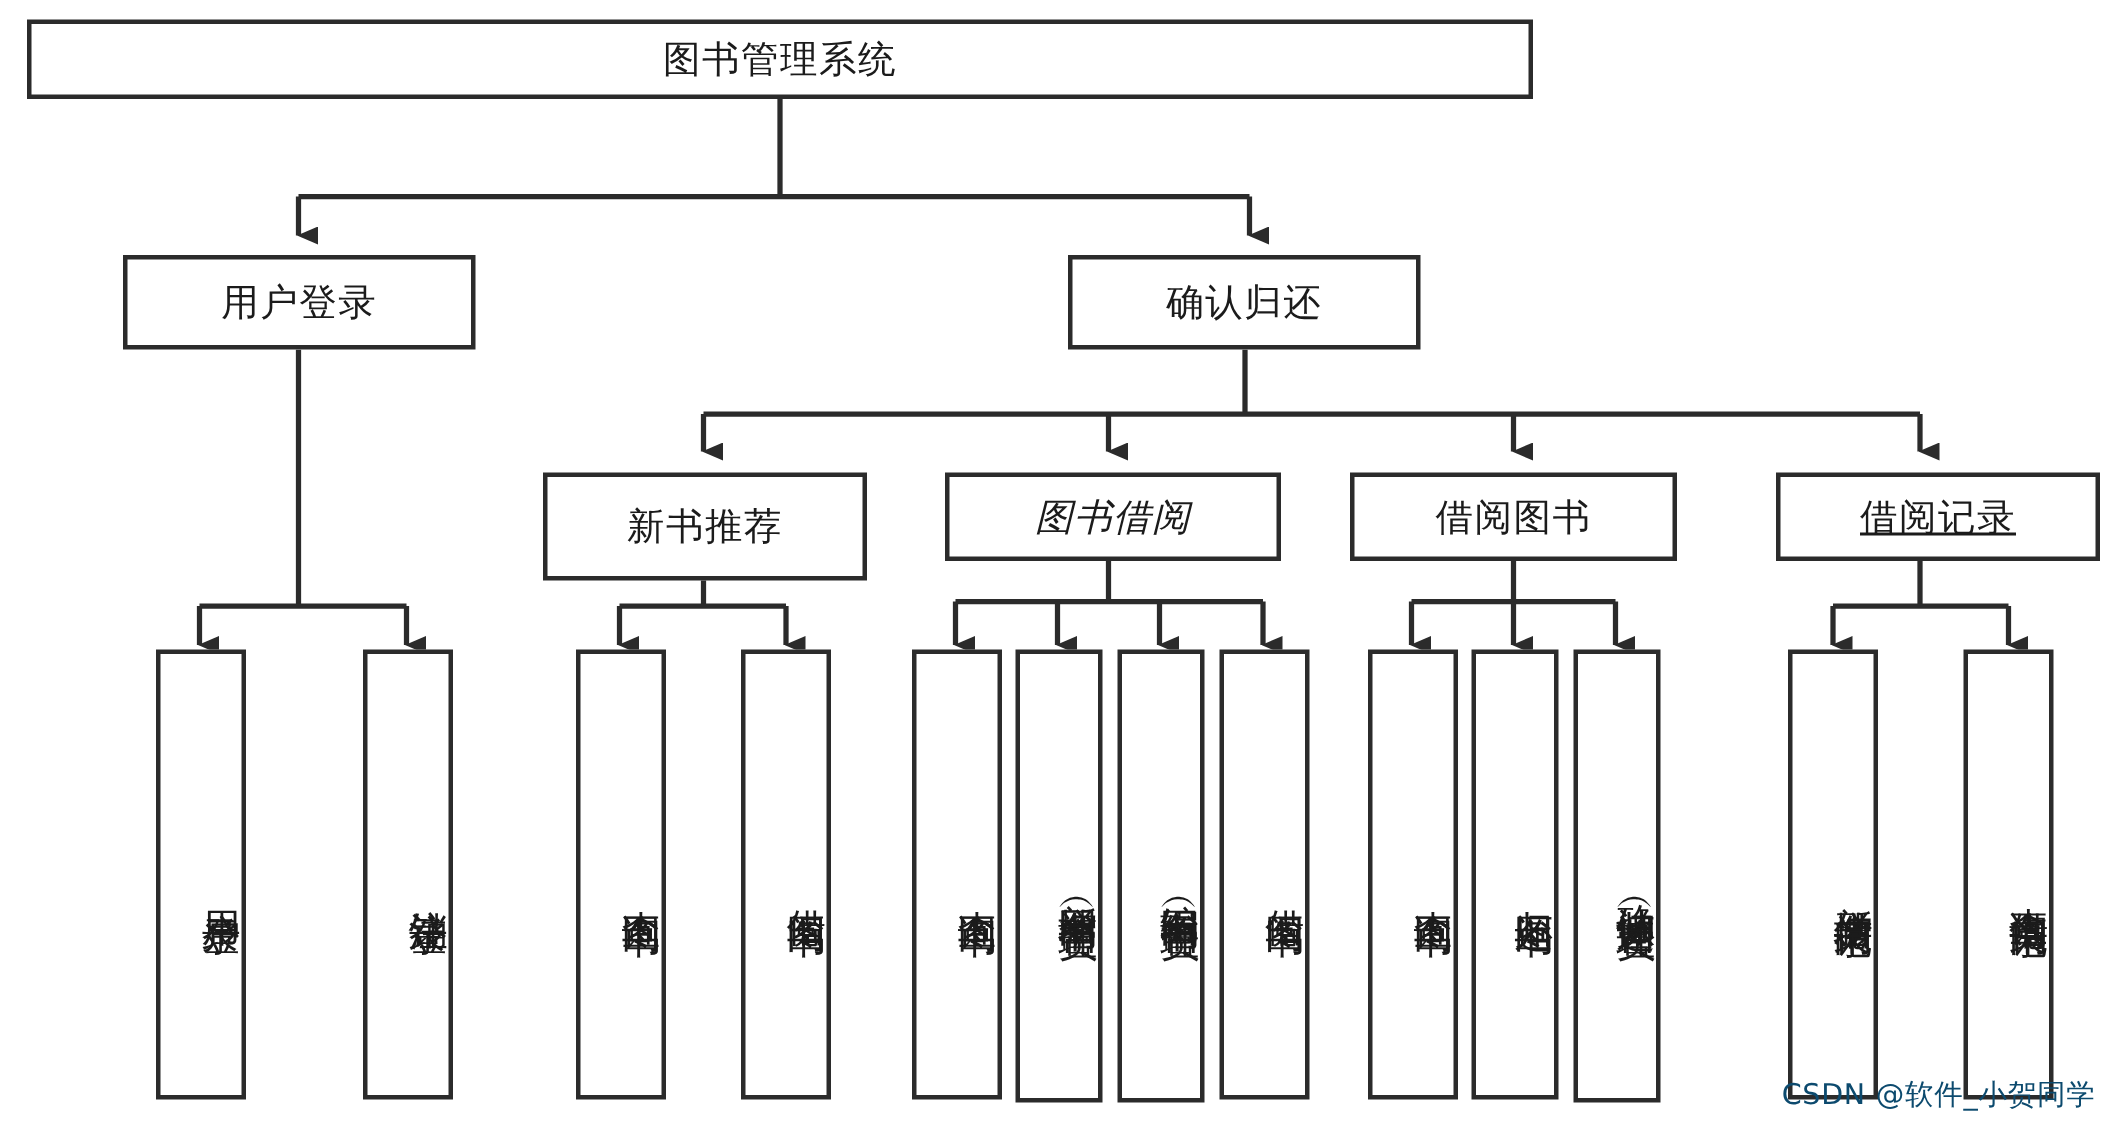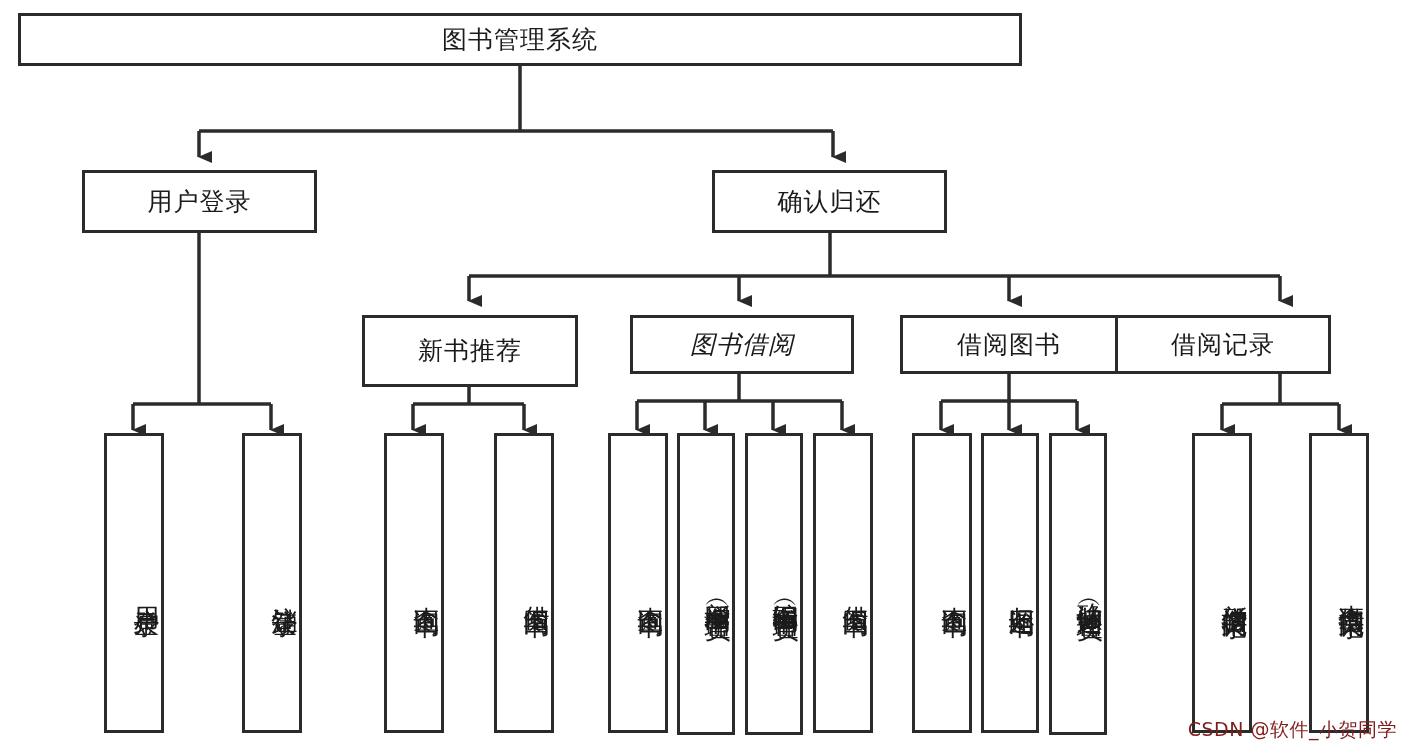--- a/index.html
+++ b/index.html
@@ -56,21 +56,21 @@
   .node.vert .vlabel {
     writing-mode: vertical-rl;
     text-orientation: upright;
     display: block;
   }
   .watermark {
     position: absolute;
     right: 8px;
     bottom: 4px;
     font-size: 19px;
-    color: #7f1d1d;
+    color: #0c4a6e;
     letter-spacing: 0.5px;
     white-space: nowrap;
     font-family: "DejaVu Sans", "Liberation Sans", sans-serif;
   }
 </style>
 </head>
 <body>
 
 <div id="canvas">
 
@@ -130,21 +130,21 @@
   <div class="node horiz" style="left:82px; top:170px; width:235px; height:63px;">用户登录</div>
 
   <div class="node horiz" style="left:712px; top:170px; width:235px; height:63px;">确认归还</div>
 
   <div class="node horiz" style="left:362px; top:315px; width:216px; height:72px;">新书推荐</div>
 
   <div class="node horiz" style="left:630px; top:315px; width:224px; height:59px;font-style:italic;">图书借阅</div>
 
   <div class="node horiz" style="left:900px; top:315px; width:218px; height:59px;">借阅图书</div>
 
-  <div class="node horiz" style="left:1115px; top:315px; width:216px; height:59px;">借阅记录</div>
+  <div class="node horiz" style="left:1184px; top:315px; width:216px; height:59px;text-decoration:underline;">借阅记录</div>
 
   <div class="node vert" style="left:104px; top:433px; width:60px; height:300px;">
     <span class="vlabel">用户登录</span>
   </div>
 
   <div class="node vert" style="left:242px; top:433px; width:60px; height:300px;">
     <span class="vlabel">注销登录</span>
   </div>
 
   <div class="node vert" style="left:384px; top:433px; width:60px; height:300px;">

